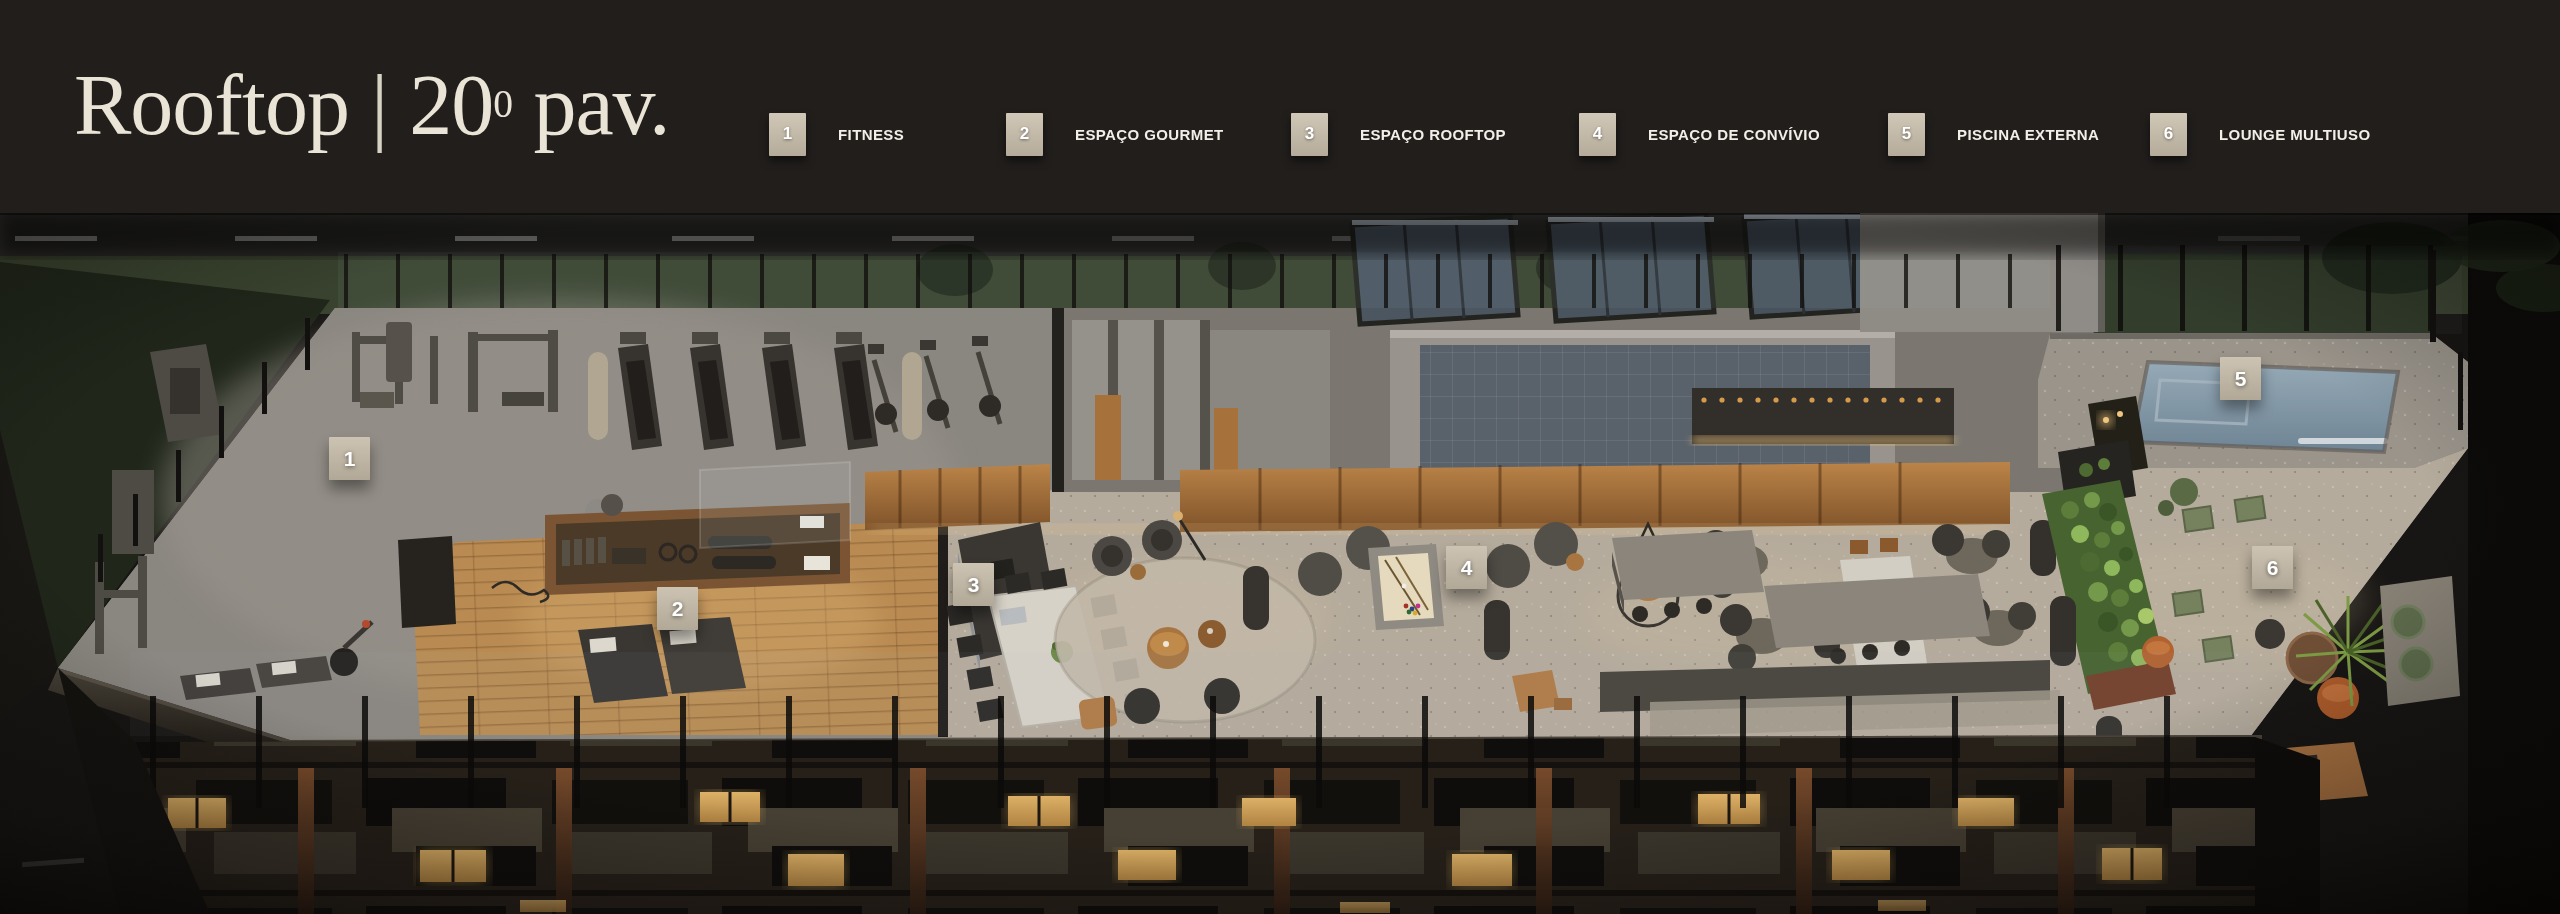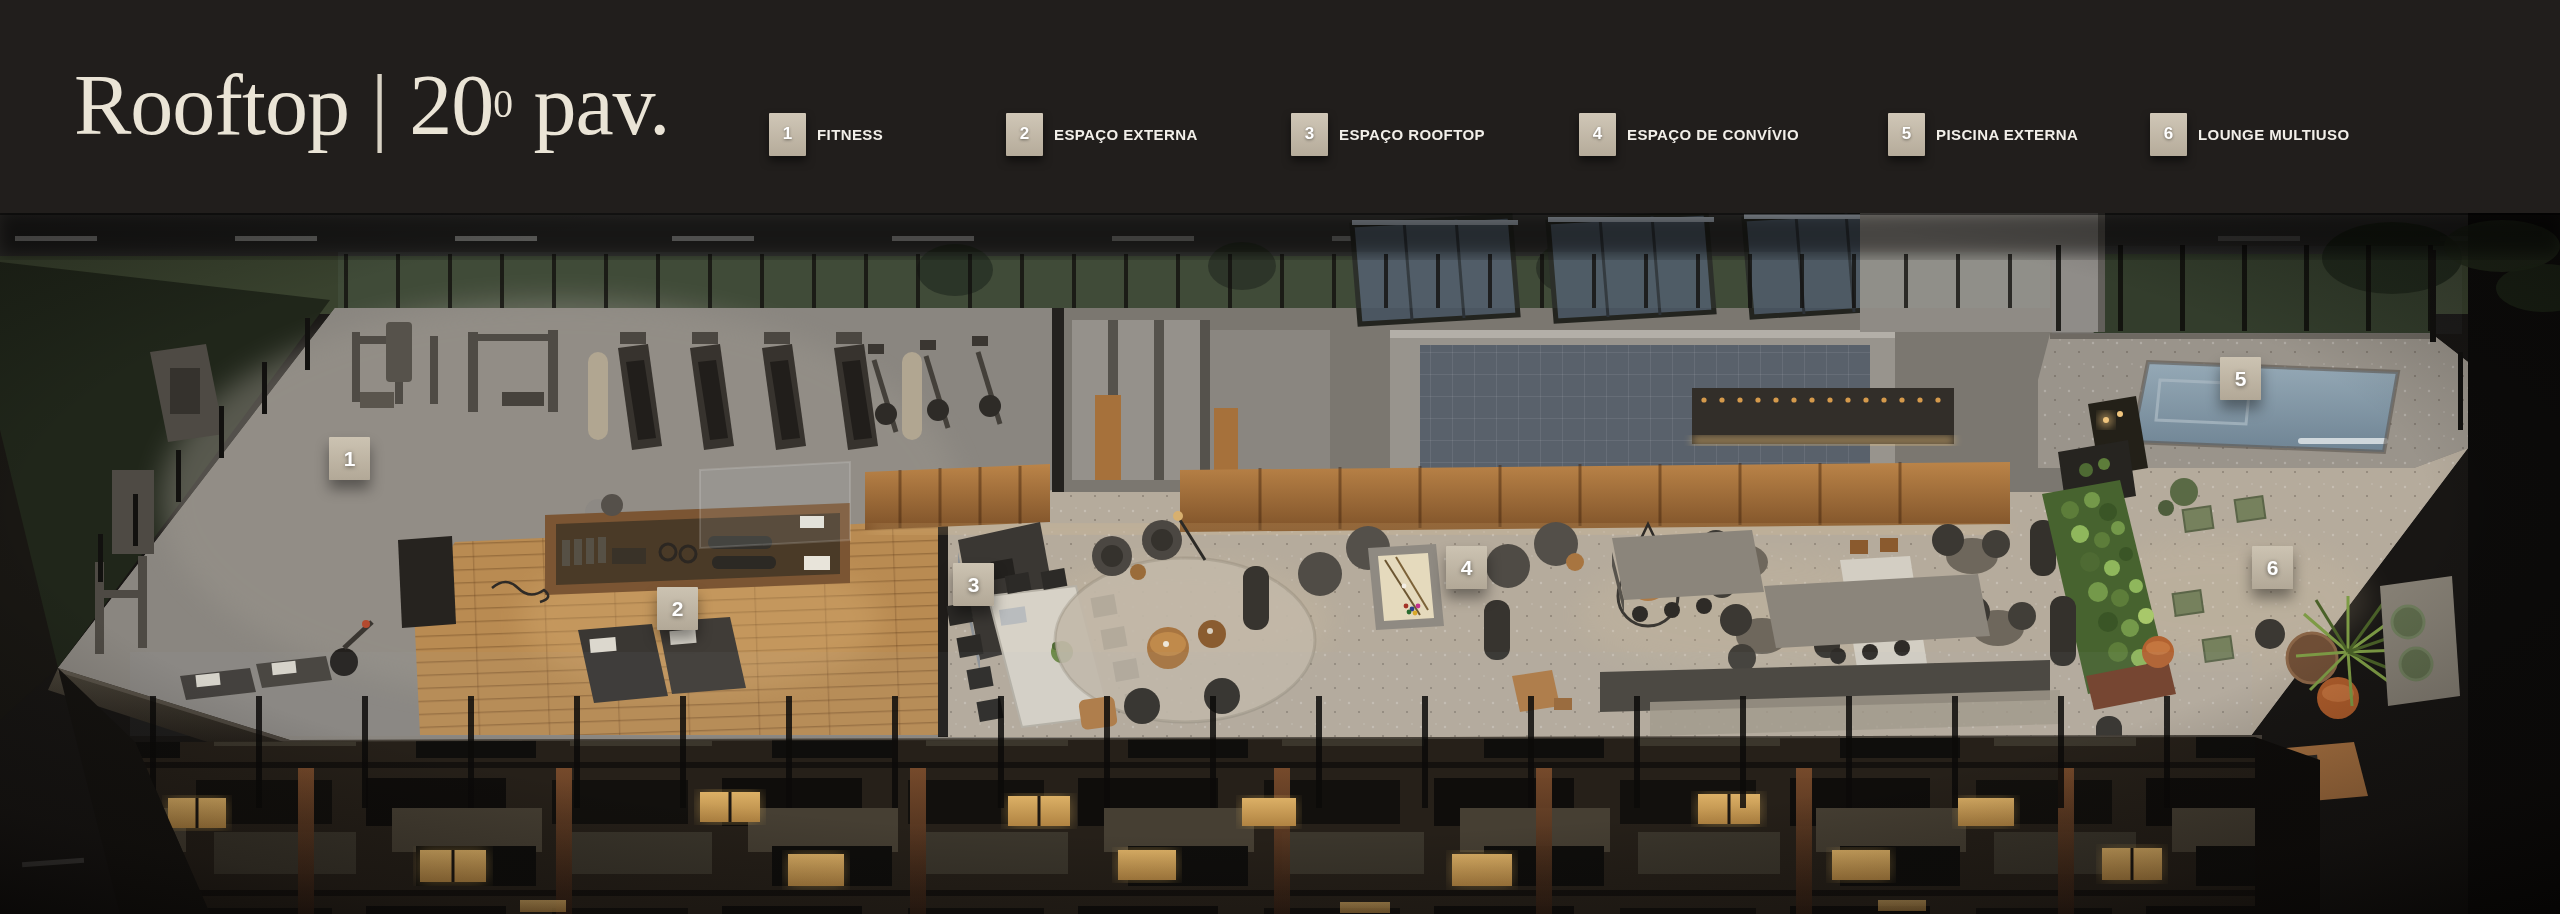--- a/index.html
+++ b/index.html
@@ -10,21 +10,21 @@
           box-shadow:0 2px 0 rgba(0,0,0,.45);z-index:5;}
   .title{position:absolute;left:74px;top:58px;margin:0;font-family:"Liberation Serif",serif;
          font-weight:400;font-size:86px;line-height:1.1;color:#eae4d6;letter-spacing:-1px;white-space:nowrap;}
   .title .sep{font-weight:100;margin:0 22px;color:#d8d2c4;}
   .title sup{font-size:46%;vertical-align:38%;letter-spacing:0;}
   .legend-item{position:absolute;top:112px;height:44px;display:flex;align-items:center;}
   .lbadge{display:inline-flex;align-items:center;justify-content:center;width:37px;height:43px;
           background:linear-gradient(#d0c7b7,#b5ab9a);border-radius:1px;
           box-shadow:0 5px 9px rgba(0,0,0,.5);color:#fff;font-size:17px;font-weight:700;
           text-shadow:0 1px 3px rgba(0,0,0,.45);}
-  .llabel{margin-left:11px;color:#f2efe9;font-size:15px;font-weight:700;letter-spacing:.4px;white-space:nowrap;}
+  .llabel{margin-left:32px;color:#f2efe9;font-size:15px;font-weight:700;letter-spacing:.4px;white-space:nowrap;}
   
   .marker{position:absolute;width:41px;height:43px;display:flex;align-items:center;justify-content:center;
           background:linear-gradient(#ccc3b2,#b2a897);border-radius:1px;z-index:4;
           box-shadow:0 9px 14px rgba(0,0,0,.4);color:#fff;font-size:21px;font-weight:700;
           text-shadow:0 1px 4px rgba(0,0,0,.55);}
   .render{position:absolute;left:0;top:0;z-index:1;}
 </style>
 </head>
 <body>
 
@@ -625,21 +625,21 @@
 
   <div class="header">
     <h1 class="title"><span>Rooftop</span><span class="sep">|</span><span><span>20</span><sup>0</sup>&nbsp;<span>pav.</span></span></h1>
 
     <div class="legend-item" style="left:769px">
       <span class="lbadge">1</span>
       <span class="llabel">FITNESS</span>
     </div>
     <div class="legend-item" style="left:1006px">
       <span class="lbadge">2</span>
-      <span class="llabel">ESPAÇO EXTERNA</span>
+      <span class="llabel">ESPAÇO GOURMET</span>
     </div>
     <div class="legend-item" style="left:1291px">
       <span class="lbadge">3</span>
       <span class="llabel">ESPAÇO ROOFTOP</span>
     </div>
     <div class="legend-item" style="left:1579px">
       <span class="lbadge">4</span>
       <span class="llabel">ESPAÇO DE CONVÍVIO</span>
     </div>
     <div class="legend-item" style="left:1888px">

